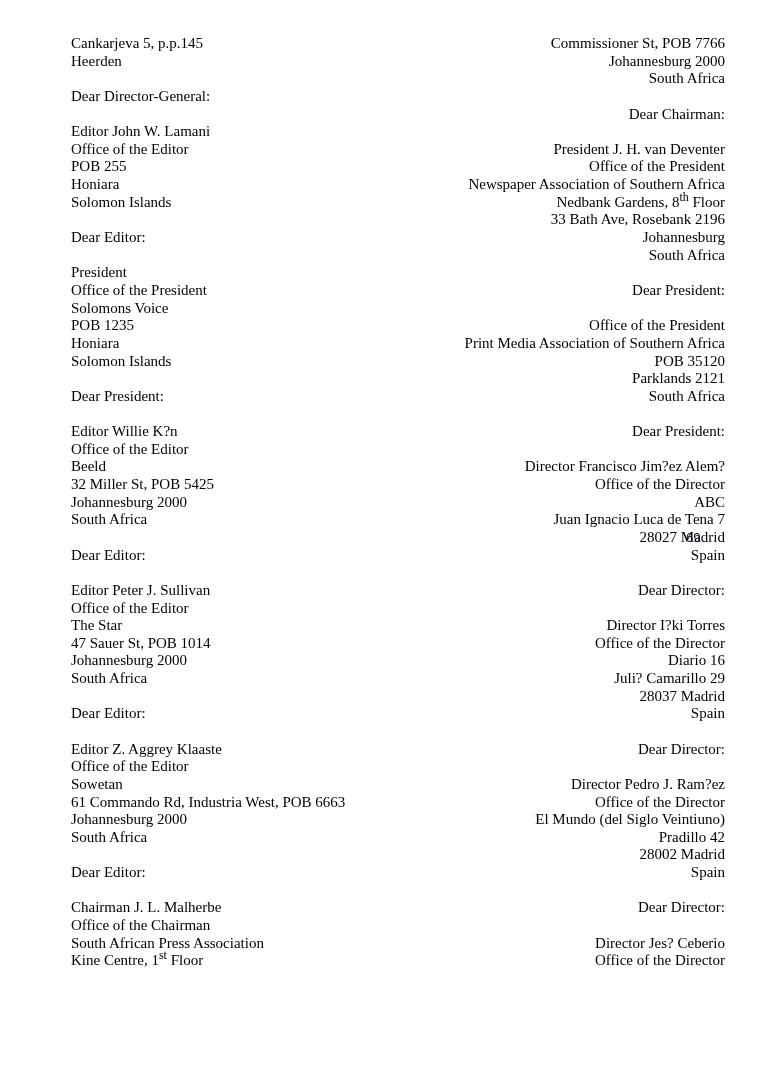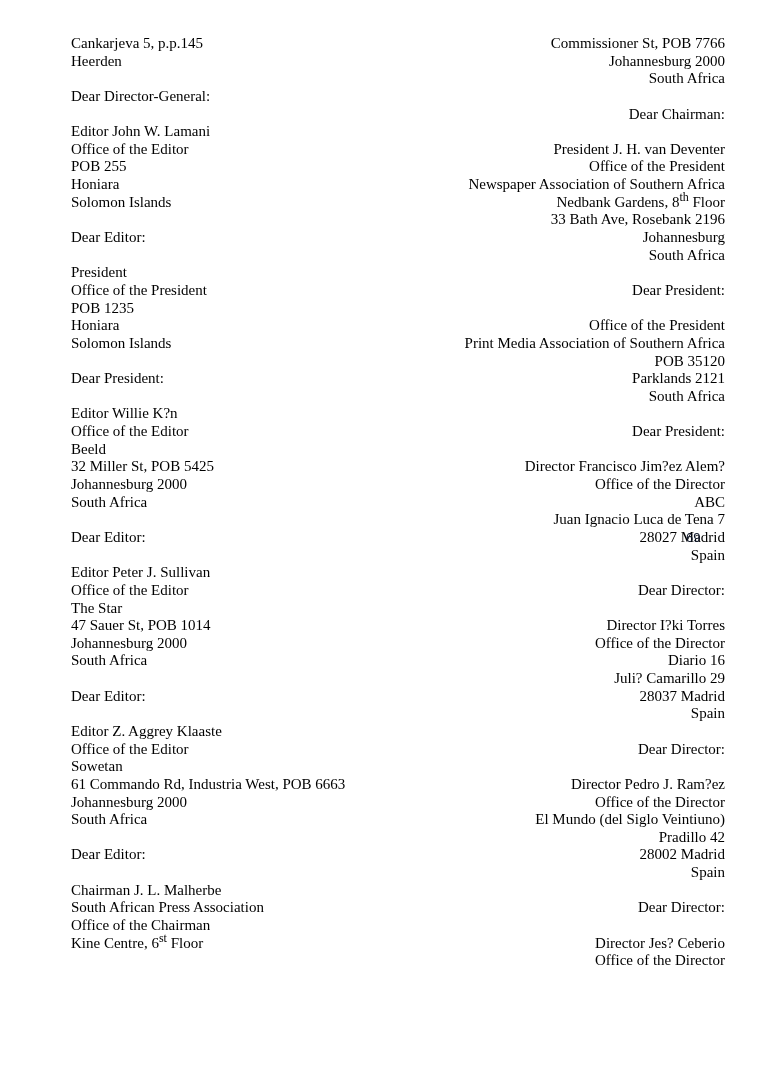--- a/index.html
+++ b/index.html
@@ -64,20 +64,21 @@
       <div class="line"><span>Editor John W. Lamani</span></div>
       <div class="line"><span>Office of the Editor</span></div>
       <div class="line"><span>POB 255</span></div>
       <div class="line"><span>Honiara</span></div>
       <div class="line"><span>Solomon Islands</span></div>
       <div class="line"><span></span></div>
       <div class="line"><span>Dear Editor:</span></div>
       <div class="line"><span></span></div>
       <div class="line"><span>President</span></div>
       <div class="line"><span>Office of the President</span></div>
+      <div class="line"><span>Solomons Voice</span></div>
       <div class="line"><span>POB 1235</span></div>
       <div class="line"><span>Honiara</span></div>
       <div class="line"><span>Solomon Islands</span></div>
       <div class="line"><span></span></div>
       <div class="line"><span>Dear President:</span></div>
       <div class="line"><span></span></div>
       <div class="line"><span>Editor Willie K?n</span></div>
       <div class="line"><span>Office of the Editor</span></div>
       <div class="line"><span>Beeld</span></div>
       <div class="line"><span>32 Miller St, POB 5425</span></div>
@@ -98,23 +99,23 @@
       <div class="line"><span>Editor Z. Aggrey Klaaste</span></div>
       <div class="line"><span>Office of the Editor</span></div>
       <div class="line"><span>Sowetan</span></div>
       <div class="line"><span>61 Commando Rd, Industria West, POB 6663</span></div>
       <div class="line"><span>Johannesburg 2000</span></div>
       <div class="line"><span>South Africa</span></div>
       <div class="line"><span></span></div>
       <div class="line"><span>Dear Editor:</span></div>
       <div class="line"><span></span></div>
       <div class="line"><span>Chairman J. L. Malherbe</span></div>
+      <div class="line"><span>Office of the Chairman</span></div>
       <div class="line"><span>South African Press Association</span></div>
-      <div class="line"><span>Office of the Chairman</span></div>
-      <div class="line"><span>Kine Centre, 6</span><sup>st</sup><span> Floor</span></div>
+      <div class="line"><span>Kine Centre, 1</span><sup>st</sup><span> Floor</span></div>
     </div>
   <div class="col col-right">
       <div class="line"><span>Commissioner St, POB 7766</span></div>
       <div class="line"><span>Johannesburg 2000</span></div>
       <div class="line"><span>South Africa</span></div>
       <div class="line"><span></span></div>
       <div class="line"><span>Dear Chairman:</span></div>
       <div class="line"><span></span></div>
       <div class="line"><span>President J. H. van Deventer</span></div>
       <div class="line"><span>Office of the President</span></div>

